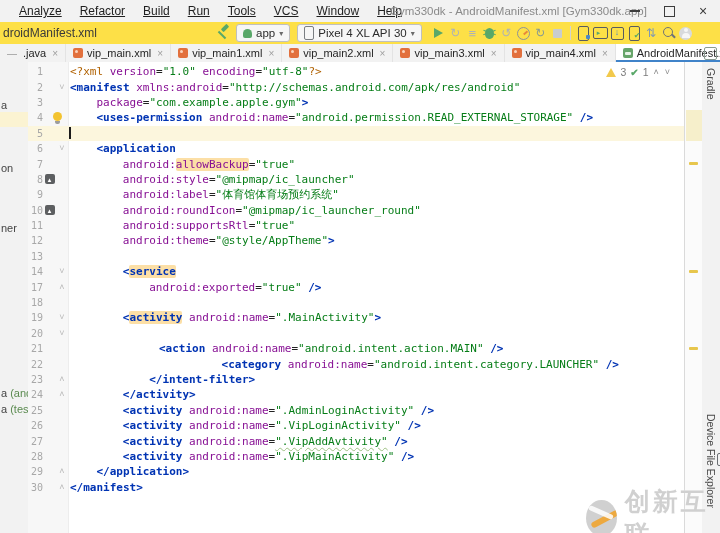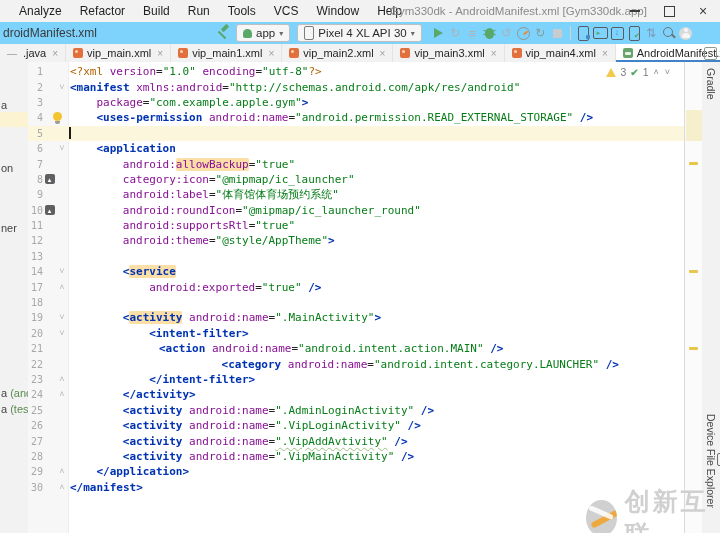--- a/index.html
+++ b/index.html
@@ -2,32 +2,32 @@
 <html><head>
 <meta charset="utf-8">
 <style>
   html,body{margin:0;padding:0;background:#888;}
   #app{position:relative;width:720px;height:533px;background:#fff;overflow:hidden;
        font-family:"Liberation Sans",sans-serif;font-size:12px;color:#1f1f1f;}
 
   
   #titlebar{position:absolute;left:0;top:0;width:720px;height:22px;background:#f2f2f2;
             border-bottom:1px solid #dcdcdc;display:flex;align-items:center;}
-  #menubar{display:flex;align-items:center;padding-left:10px;gap:0;}
+  #menubar{display:flex;align-items:center;padding-left:10px;gap:0;text-decoration:underline;}
   .menu-item{padding:0 9px;font-size:12px;color:#1f1f1f;cursor:default;}
   #win-title{position:absolute;left:390px;top:0;height:22px;line-height:22px;
              font-size:11.5px;color:#8a8a8a;white-space:nowrap;}
   #win-controls{position:absolute;right:0;top:0;height:22px;display:flex;align-items:center;}
   .wbtn{width:34px;height:22px;display:flex;align-items:center;justify-content:center;color:#3c3c3c;}
   .min-glyph{width:10px;height:1.5px;background:#3c3c3c;display:inline-block;}
   .max-glyph{width:9px;height:9px;border:1.3px solid #3c3c3c;display:inline-block;}
   .close-glyph{font-size:14px;line-height:14px;}
 
   
-  #toolbar{position:absolute;left:0;top:22px;width:720px;height:22px;background:#7dd3fc;
+  #toolbar{position:absolute;left:0;top:22px;width:720px;height:22px;background:#fde047;
            border-bottom:1px solid #e0e0e0;display:flex;align-items:center;}
   #breadcrumb{padding-left:3px;font-size:12px;color:#3a3a3a;white-space:nowrap;}
   #tb-spacer{width:108px;}
   .drop{display:flex;align-items:center;gap:4px;border:1px solid #bfbfbf;border-radius:3px;
         height:16px;padding:0 6px;margin-left:7px;font-size:11.5px;color:#2b2b2b;background:#f6f6f6;}
   .chev{font-size:8px;color:#6a6a6a;}
   
   .hammer{position:relative;width:14px;height:14px;margin-left:10px;}
   .hammer::before{content:"";position:absolute;left:6px;top:4px;width:2px;height:10px;background:#59a869;transform:rotate(-45deg);}
   .hammer::after{content:"";position:absolute;left:6px;top:0px;width:8px;height:4px;background:#59a869;transform:rotate(-45deg);border-radius:1px;}
@@ -330,21 +330,21 @@
           <span class="gic"></span>
           <span class="fold"></span>
           <span class="code" style="padding-left: 52.8px;"><span class="c-attr">android:</span><span class="c-attrh">allowBackup</span><span class="c-pln">=</span><span class="c-str">"true"</span></span>
         </div>
         <div class="row">
           <span class="lnum">8</span>
           <span class="gic">
             <span class="img-ic"></span>
           </span>
           <span class="fold"></span>
-          <span class="code" style="padding-left: 52.8px;"><span class="c-attr">category:icon</span><span class="c-pln">=</span><span class="c-str">"@mipmap/ic_launcher"</span></span>
+          <span class="code" style="padding-left: 52.8px;"><span class="c-attr">android:style</span><span class="c-pln">=</span><span class="c-str">"@mipmap/ic_launcher"</span></span>
         </div>
         <div class="row">
           <span class="lnum">9</span>
           <span class="gic"></span>
           <span class="fold"></span>
           <span class="code" style="padding-left: 52.8px;"><span class="c-attr">android:label</span><span class="c-pln">=</span><span class="c-str">"体育馆体育场预约系统"</span></span>
         </div>
         <div class="row">
           <span class="lnum">10</span>
           <span class="gic">
@@ -392,21 +392,20 @@
         <div class="row">
           <span class="lnum">19</span>
           <span class="gic"></span>
           <span class="fold">˅</span>
           <span class="code" style="padding-left: 52.8px;"><span class="c-tag">&lt;</span><span class="c-tagh">activity</span><span class="c-pln"> </span><span class="c-attr">android:name</span><span class="c-pln">=</span><span class="c-str">".MainActivity"</span><span class="c-tag">&gt;</span></span>
         </div>
         <div class="row">
           <span class="lnum">20</span>
           <span class="gic"></span>
           <span class="fold">˅</span>
-          <span class="code" style="padding-left: 79.2px;"><span class="c-tag">&lt;intent-filter&gt;</span></span>
         </div>
         <div class="row">
           <span class="lnum">21</span>
           <span class="gic"></span>
           <span class="fold"></span>
           <span class="code" style="padding-left: 51px; margin-left: 40px;"><span class="c-tag">&lt;action </span><span class="c-attr">android:name</span><span class="c-pln">=</span><span class="c-str">"android.intent.action.MAIN"</span><span class="c-tag"> /&gt;</span></span>
         </div>
         <div class="row">
           <span class="lnum">22</span>
           <span class="gic"></span>

